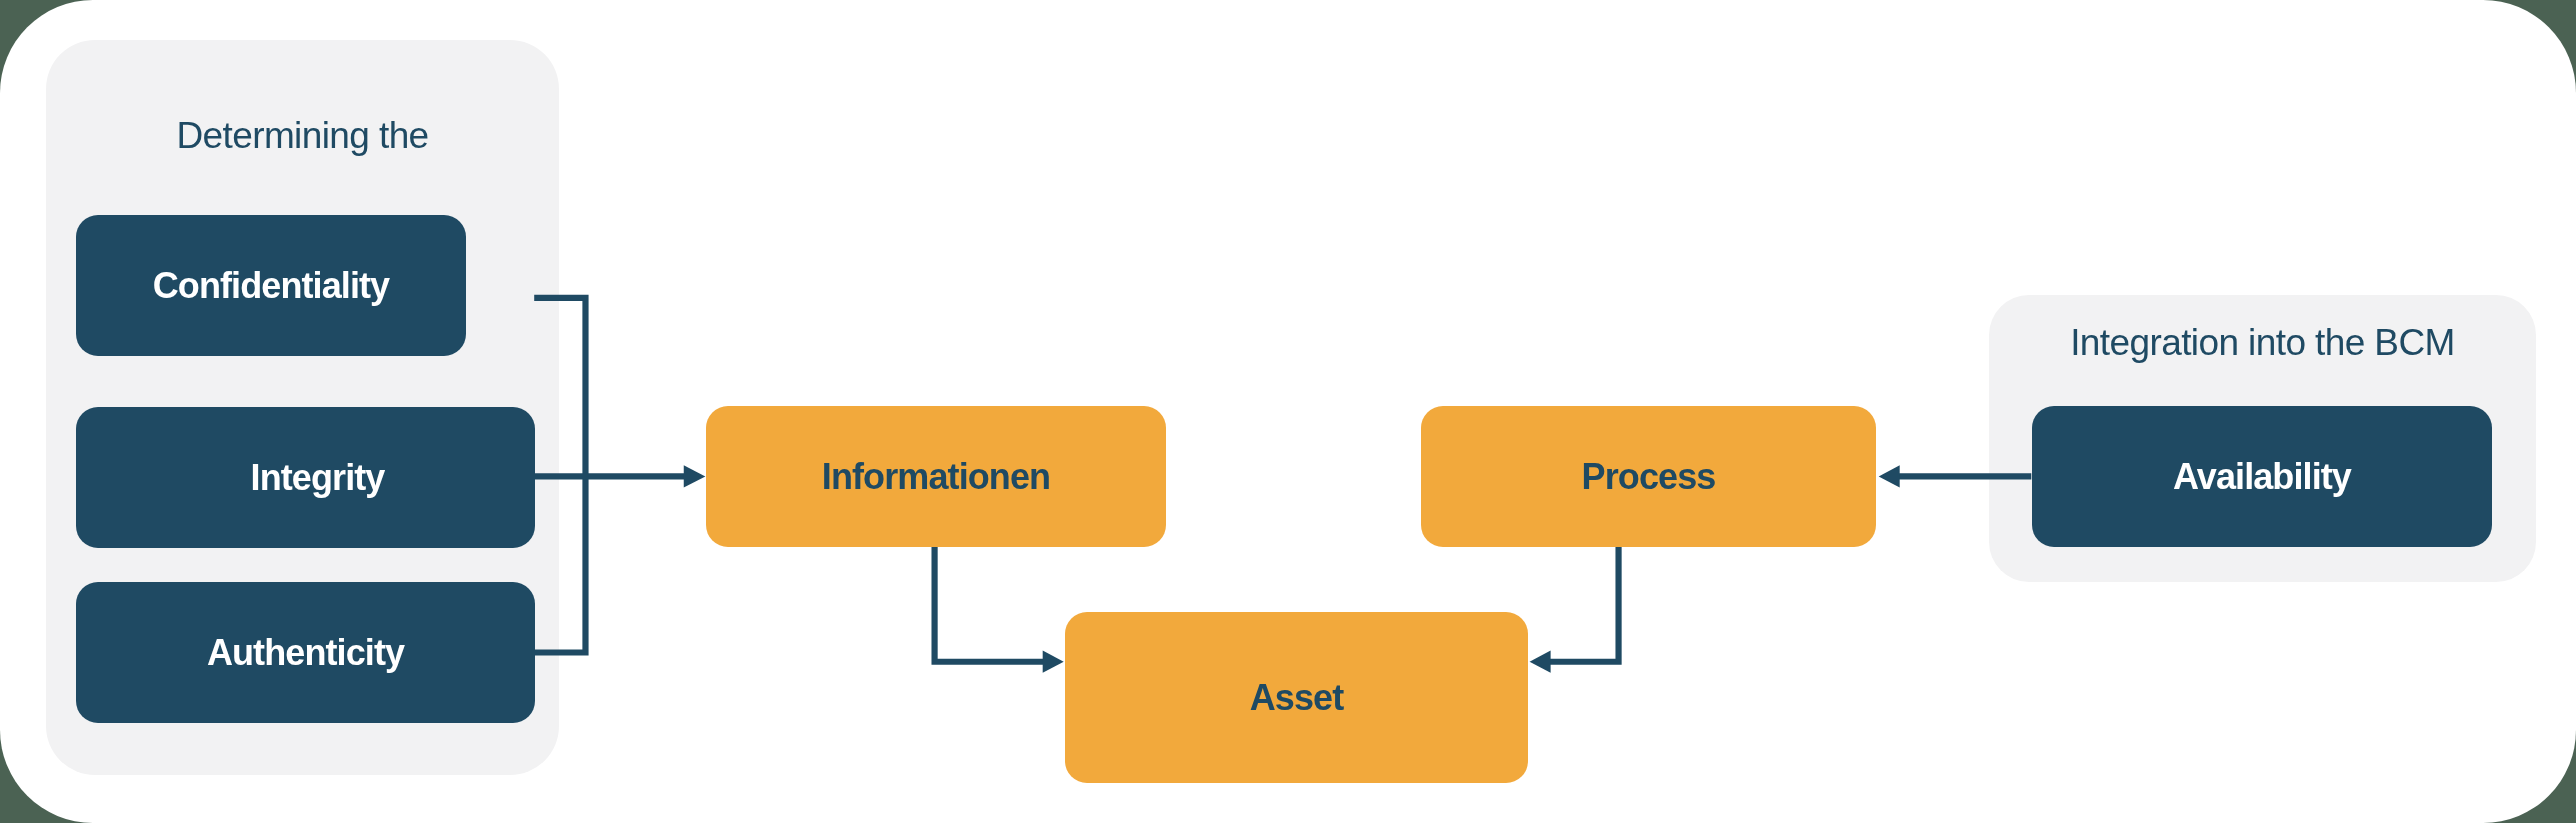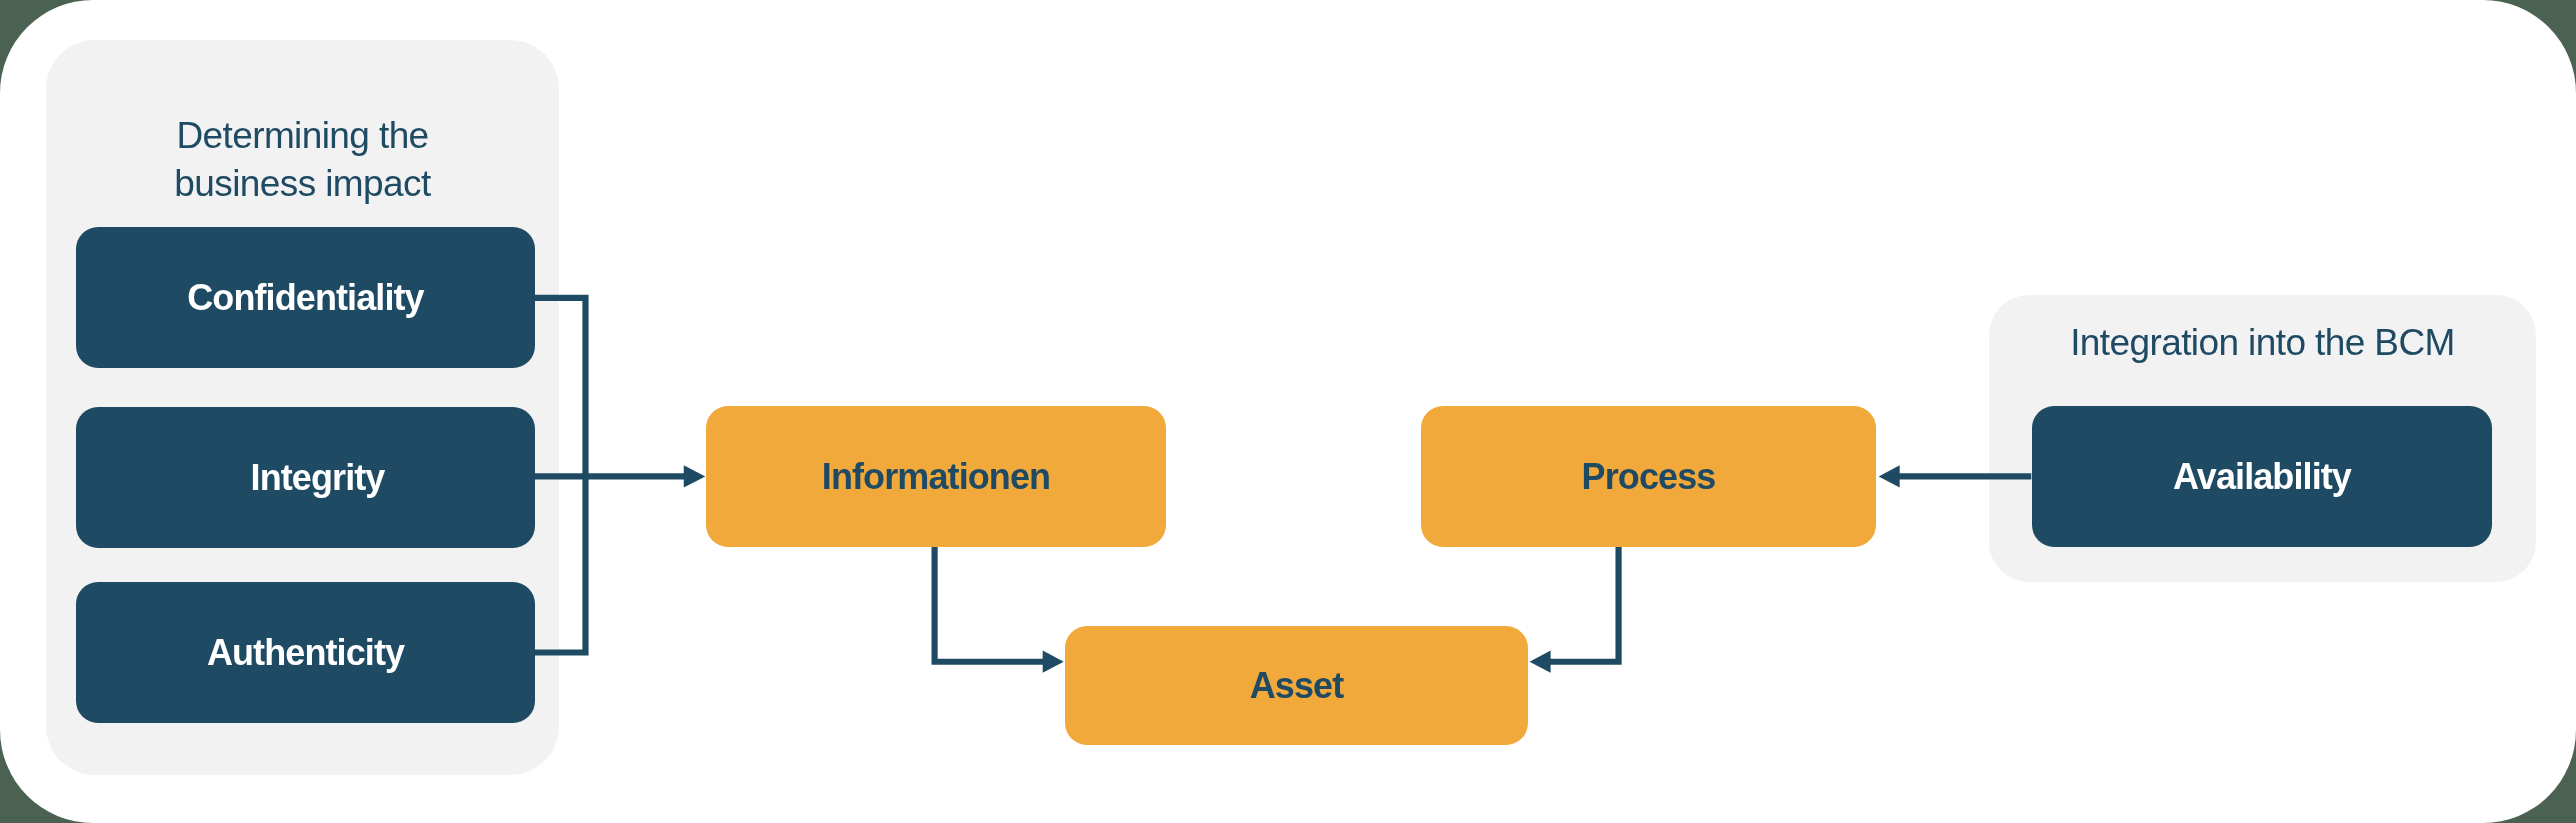--- a/index.html
+++ b/index.html
@@ -73,37 +73,36 @@
     letter-spacing:-0.9px;
   }
   .node-dark{
     background:var(--navy);
     color:#ffffff;
   }
   .node-amber{
     background:var(--amber);
     color:var(--navy);
   }
-  .n-confidentiality{left:76px;top:227px;width:459px;height:141px;}
+  .n-confidentiality{left:76px;top:215px;width:390px;height:141px;}
   .n-integrity      {left:76px;top:407px;width:459px;height:141px;padding-left:24px;}
   .n-authenticity   {left:76px;top:582px;width:459px;height:141px;text-align:center;}
   .n-informationen  {left:706px;top:406px;width:460px;height:141px;}
   .n-process        {left:1421px;top:406px;width:455px;height:141px;align-items:center;}
   .n-availability   {left:2032px;top:406px;width:460px;height:141px;}
-  .n-asset          {left:1065px;top:626px;width:463px;height:119px;}
+  .n-asset          {left:1065px;top:612px;width:463px;height:171px;}
 </style>
 </head>
 <body>
 
 <div class="canvas">
 
   <div class="panel panel-left">
     <div class="panel-title">
       <div>Determining the</div>
-      <div>business impact</div>
     </div>
   </div>
 
   <div class="panel panel-right">
     <div class="panel-title">Integration into the BCM</div>
   </div>
 
   <svg class="connectors" width="2576" height="823" viewBox="0 0 4168 1332">
     <path d="M 864 482 H 947 V 1056 H 864"></path>
     <path d="M 864 771 H 1110"></path>

